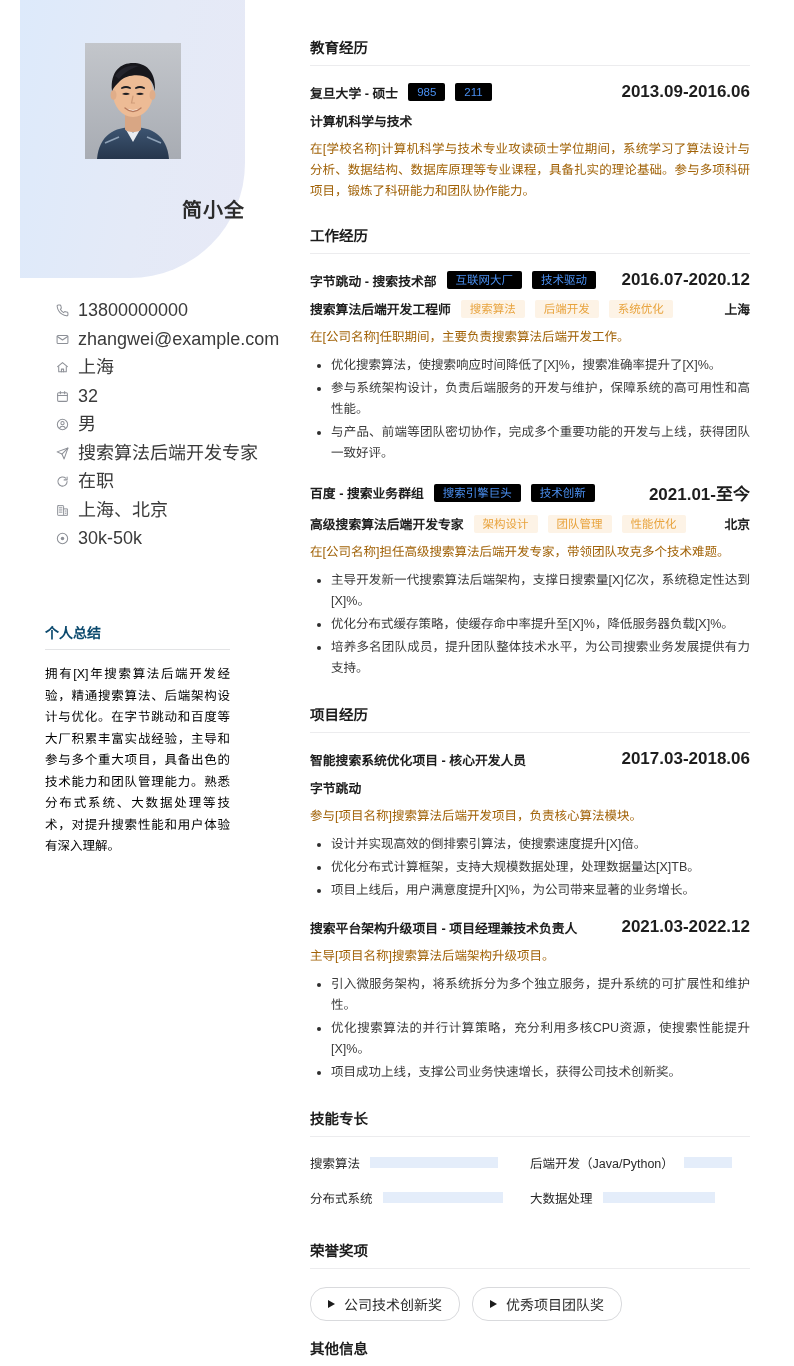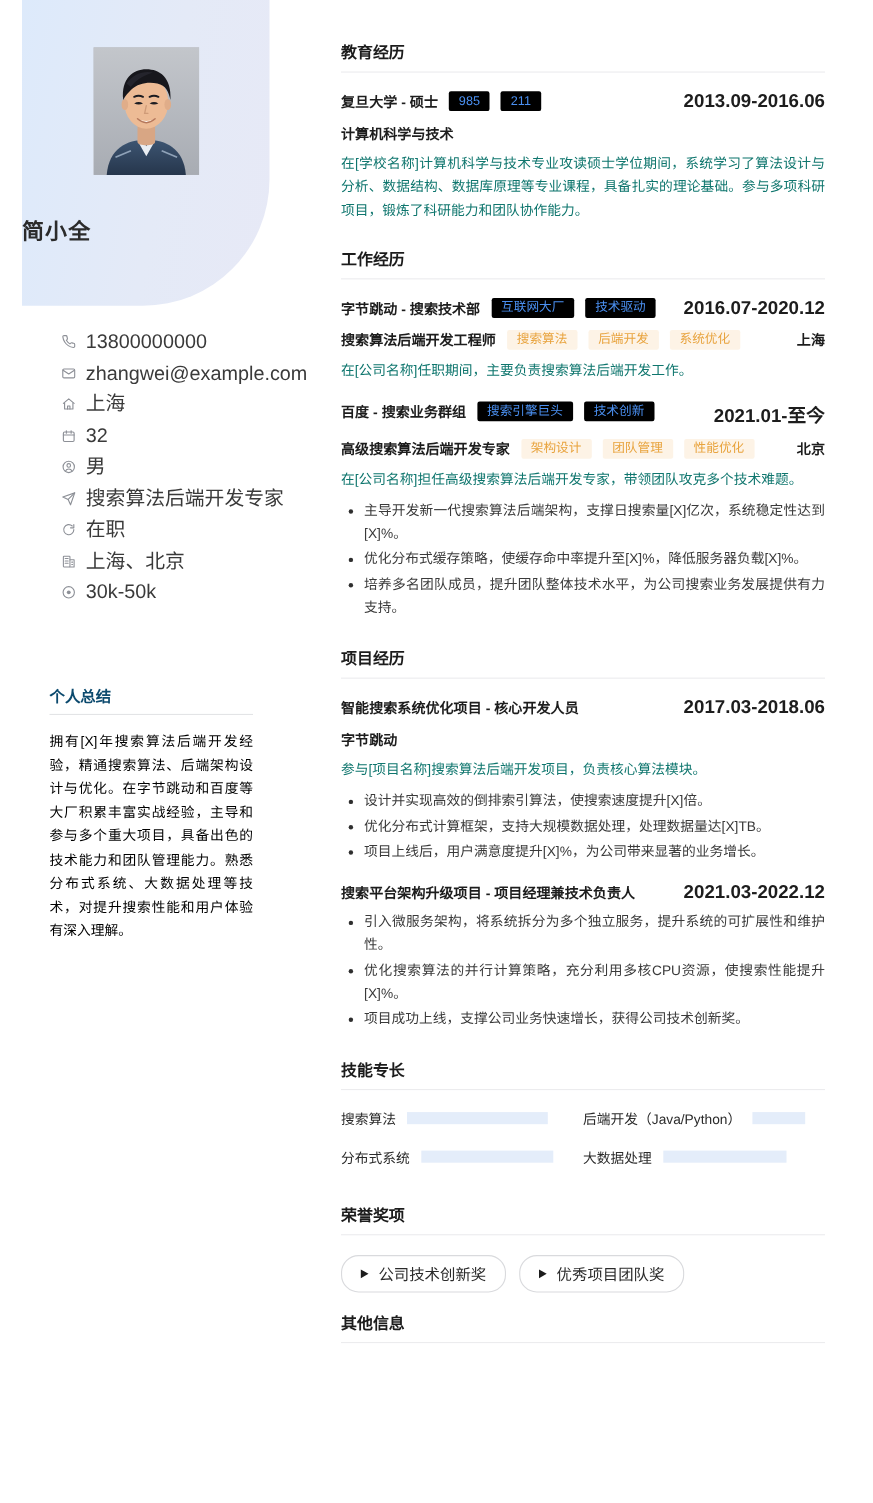--- a/index.html
+++ b/index.html
@@ -21,21 +21,21 @@
     background: linear-gradient(100deg, #ddeafb 0%, #e4eaf7 55%, #e7e9f6 100%);
     border-bottom-right-radius: 115px;
   }
   .photo-frame {
     position: absolute; left: 65px; top: 43px; width: 96px; height: 116px;
     overflow: hidden; background: #b9bcc2;
   }
   .photo-frame svg { display: block; width: 96px; height: 116px; }
   .person-name {
     position: absolute; top: 194px; left: 0; width: 225px;
-    text-align: left; font-size: 20px; font-weight: 700; color: #2b2b2b;
+    text-align: right; font-size: 20px; font-weight: 700; color: #2b2b2b;
     letter-spacing: 1px;
   }
 
   .contacts { position: absolute; left: 55px; top: 303px; width: 230px; }
   .contact-row {
     display: flex; align-items: center; gap: 9px;
     font-size: 18px; color: #3a3a3a; margin-bottom: 13.5px; line-height: 15px;
   }
   .contact-row .ic { flex: 0 0 14px; width: 14px; height: 15px; display: flex; align-items: center; justify-content: center; }
   .contact-row .ic svg { display: block; }
@@ -50,35 +50,35 @@
   
   .main { flex: 1; padding: 36px 44px 0 10px; }
   .sec { margin-bottom: 0; }
   .sec-head {
     font-size: 14.5px; font-weight: 700; color: #1c1c1c;
     padding-bottom: 8px; border-bottom: 1px solid #ececee;
   }
   .sec-gap-lg { height: 22px; }
   .sec-gap-sm { height: 16px; }
 
-  .row-line { display: flex; align-items: flex-start; }
+  .row-line { display: flex; align-items: center; }
   .row-line .grow { flex: 1 1 auto; display: flex; align-items: center; flex-wrap: wrap; }
   .ttl { font-size: 12.8px; font-weight: 700; color: #1d1d1d; white-space: nowrap; }
   .when { font-size: 17px; font-weight: 700; color: #1d1d1d; white-space: nowrap; margin-left: 12px; }
   .place { font-size: 12.8px; font-weight: 700; color: #1d1d1d; white-space: nowrap; margin-left: 12px; }
 
   .tag {
     display: inline-block; font-size: 11.5px; line-height: 16px;
     padding: 1px 9px; border-radius: 2px; margin-left: 10px; white-space: nowrap;
   }
   .tag.blue { background: #000000; color: #4a8ff0; }
   .tag.orange { background: #fdf3e6; color: #e8a33d; }
 
   .subttl { font-size: 12.8px; font-weight: 700; color: #1d1d1d; margin-top: 9px; }
-  .para { font-size: 12.5px; line-height: 21px; color: #0f766e; margin-top: 9px; text-align: justify; }
+  .para { font-size: 12.5px; line-height: 21px; color: #a16207; margin-top: 9px; text-align: justify; }
 
   ul.bul { list-style: none; margin-top: 7px; }
   ul.bul li {
     position: relative; padding-left: 21px; font-size: 12.5px;
     line-height: 21px; color: #3a3a3a; margin-bottom: 2px; text-align: justify;
   }
   ul.bul li::before {
     content: ""; position: absolute; left: 7px; top: 8.5px;
     width: 4px; height: 4px; background: #2e2e2e; border-radius: 50%;
   }
@@ -294,20 +294,25 @@
         <div class="row-line" style="margin-top:9px;">
           <div class="grow">
             <span class="ttl">搜索算法后端开发工程师</span>
             <span class="tag orange">搜索算法</span>
             <span class="tag orange">后端开发</span>
             <span class="tag orange">系统优化</span>
           </div>
           <span class="place">上海</span>
         </div>
         <div class="para">在[公司名称]任职期间，主要负责搜索算法后端开发工作。</div>
+        <ul class="bul">
+          <li>优化搜索算法，使搜索响应时间降低了[X]%，搜索准确率提升了[X]%。</li>
+          <li>参与系统架构设计，负责后端服务的开发与维护，保障系统的高可用性和高性能。</li>
+          <li>与产品、前端等团队密切协作，完成多个重要功能的开发与上线，获得团队一致好评。</li>
+        </ul>
       </div>
 
       <div class="entry">
         <div class="row-line">
           <div class="grow">
             <span class="ttl">百度 - 搜索业务群组</span>
             <span class="tag blue">搜索引擎巨头</span>
             <span class="tag blue">技术创新</span>
           </div>
           <span class="when">2021.01-至今</span>
@@ -351,20 +356,21 @@
         </ul>
       </div>
 
       <div class="entry">
         <div class="row-line">
           <div class="grow">
             <span class="ttl">搜索平台架构升级项目 - 项目经理兼技术负责人</span>
           </div>
           <span class="when">2021.03-2022.12</span>
         </div>
+        <div class="para">主导[项目名称]搜索算法后端架构升级项目。</div>
         <ul class="bul">
           <li>引入微服务架构，将系统拆分为多个独立服务，提升系统的可扩展性和维护性。</li>
           <li>优化搜索算法的并行计算策略，充分利用多核CPU资源，使搜索性能提升[X]%。</li>
           <li>项目成功上线，支撑公司业务快速增长，获得公司技术创新奖。</li>
         </ul>
       </div>
     </section>
 
     <div class="sec-gap-lg"></div>
 

